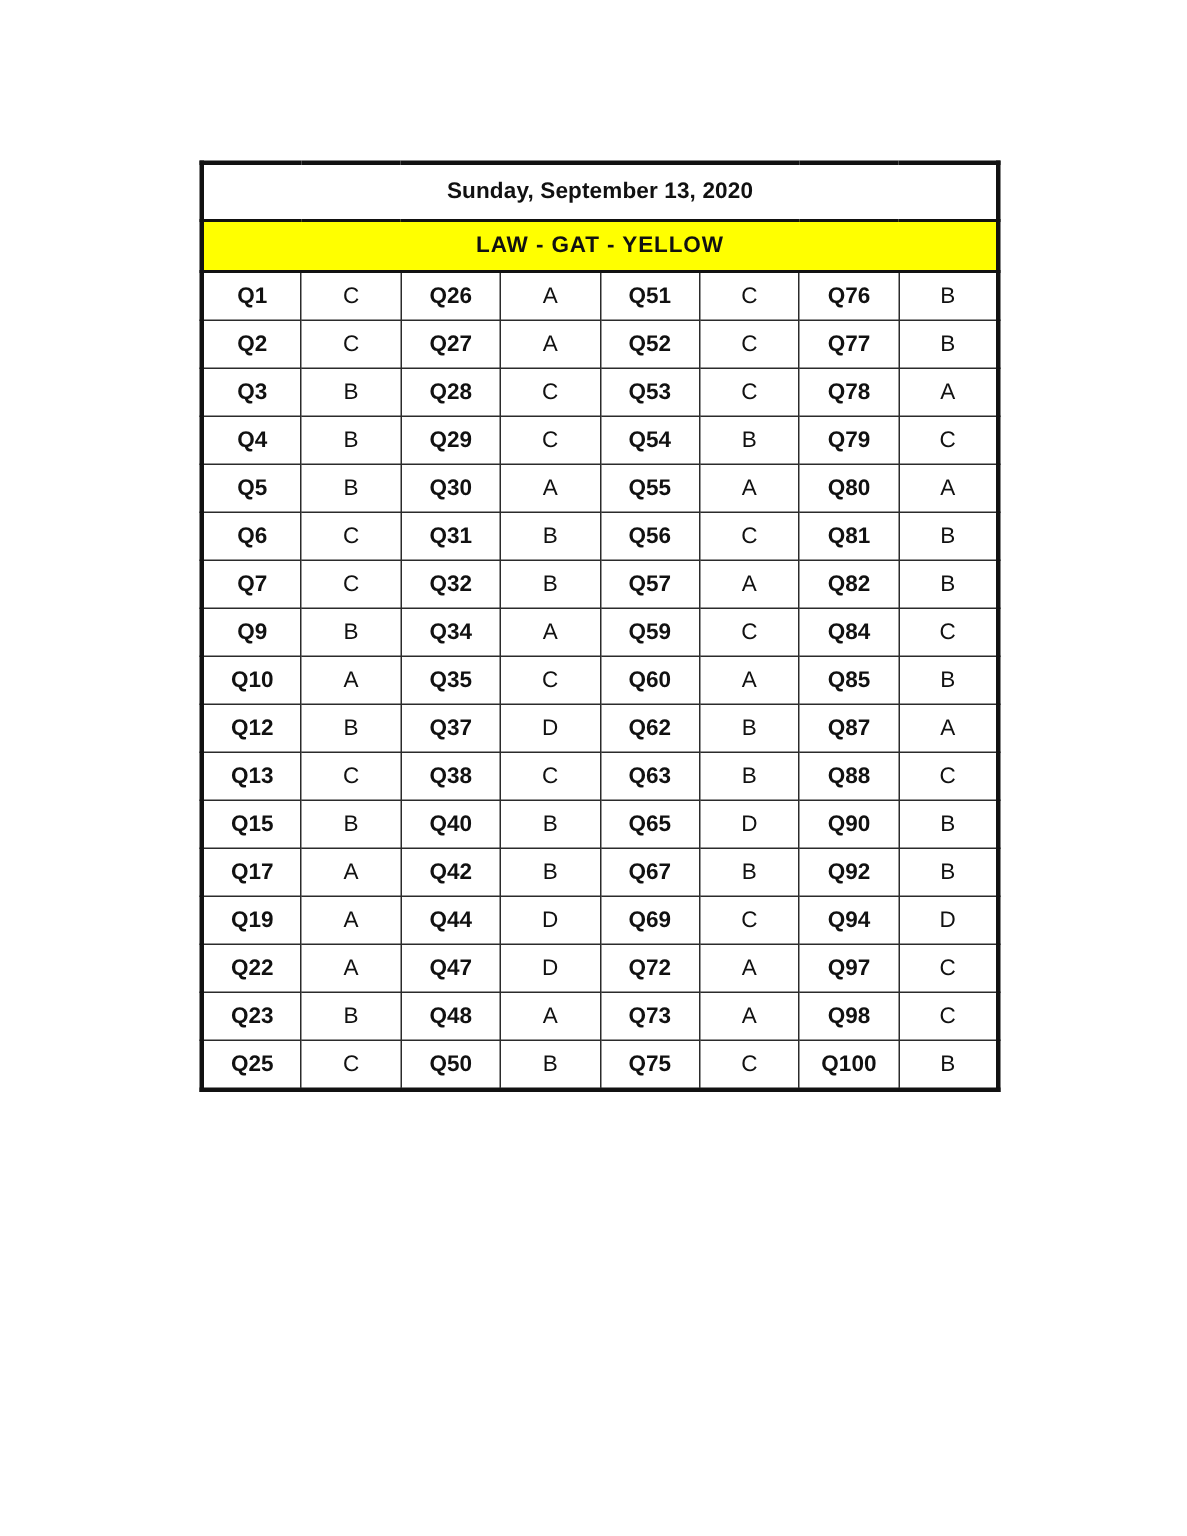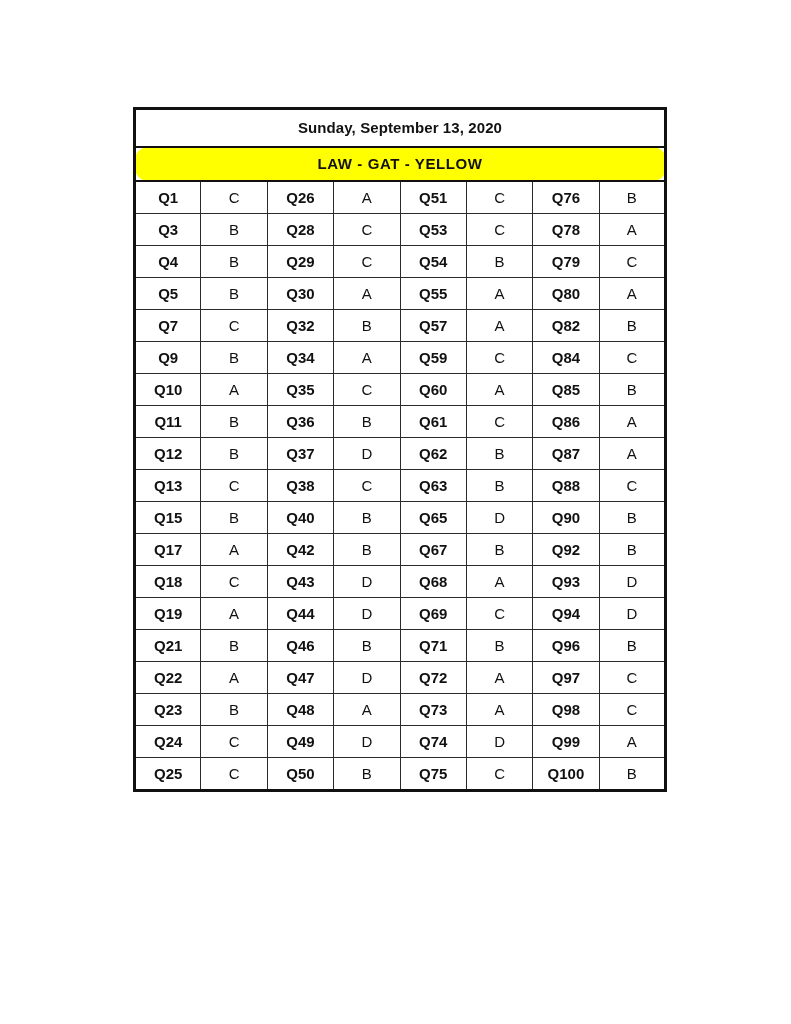--- a/index.html
+++ b/index.html
@@ -50,21 +50,20 @@
     border-bottom: 2px solid #111111 !important;
   }
   .subject-cell {
     font-size: 17px;
     font-weight: bold;
     letter-spacing: 0.6px;
     height: 32px !important;
     line-height: 32px !important;
     border-bottom: 2px solid #111111 !important;
     border-top: 2px solid #111111 !important;
-    border-radius: 13px;
   }
   .q-cell {
     font-weight: bold;
     font-size: 15px;
     width: 72px;
   }
   .a-cell {
     font-weight: normal;
     font-size: 15px;
     width: 61px;
@@ -86,20 +85,30 @@
           <td class="q-cell">Q1</td>
           <td class="a-cell">C</td>
           <td class="q-cell">Q26</td>
           <td class="a-cell">A</td>
           <td class="q-cell">Q51</td>
           <td class="a-cell">C</td>
           <td class="q-cell">Q76</td>
           <td class="a-cell">B</td>
         </tr>
         <tr>
+          <td class="q-cell">Q2</td>
+          <td class="a-cell">C</td>
+          <td class="q-cell">Q27</td>
+          <td class="a-cell">A</td>
+          <td class="q-cell">Q52</td>
+          <td class="a-cell">C</td>
+          <td class="q-cell">Q77</td>
+          <td class="a-cell">B</td>
+        </tr>
+        <tr>
           <td class="q-cell">Q3</td>
           <td class="a-cell">B</td>
           <td class="q-cell">Q28</td>
           <td class="a-cell">C</td>
           <td class="q-cell">Q53</td>
           <td class="a-cell">C</td>
           <td class="q-cell">Q78</td>
           <td class="a-cell">A</td>
         </tr>
         <tr>
@@ -116,20 +125,30 @@
           <td class="q-cell">Q5</td>
           <td class="a-cell">B</td>
           <td class="q-cell">Q30</td>
           <td class="a-cell">A</td>
           <td class="q-cell">Q55</td>
           <td class="a-cell">A</td>
           <td class="q-cell">Q80</td>
           <td class="a-cell">A</td>
         </tr>
         <tr>
+          <td class="q-cell">Q6</td>
+          <td class="a-cell">C</td>
+          <td class="q-cell">Q31</td>
+          <td class="a-cell">B</td>
+          <td class="q-cell">Q56</td>
+          <td class="a-cell">C</td>
+          <td class="q-cell">Q81</td>
+          <td class="a-cell">B</td>
+        </tr>
+        <tr>
           <td class="q-cell">Q7</td>
           <td class="a-cell">C</td>
           <td class="q-cell">Q32</td>
           <td class="a-cell">B</td>
           <td class="q-cell">Q57</td>
           <td class="a-cell">A</td>
           <td class="q-cell">Q82</td>
           <td class="a-cell">B</td>
         </tr>
         <tr>
@@ -146,30 +165,20 @@
           <td class="q-cell">Q10</td>
           <td class="a-cell">A</td>
           <td class="q-cell">Q35</td>
           <td class="a-cell">C</td>
           <td class="q-cell">Q60</td>
           <td class="a-cell">A</td>
           <td class="q-cell">Q85</td>
           <td class="a-cell">B</td>
         </tr>
         <tr>
-          <td class="q-cell">Q11</td>
-          <td class="a-cell">B</td>
-          <td class="q-cell">Q36</td>
-          <td class="a-cell">B</td>
-          <td class="q-cell">Q61</td>
-          <td class="a-cell">C</td>
-          <td class="q-cell">Q86</td>
-          <td class="a-cell">A</td>
-        </tr>
-        <tr>
           <td class="q-cell">Q12</td>
           <td class="a-cell">B</td>
           <td class="q-cell">Q37</td>
           <td class="a-cell">D</td>
           <td class="q-cell">Q62</td>
           <td class="a-cell">B</td>
           <td class="q-cell">Q87</td>
           <td class="a-cell">A</td>
         </tr>
         <tr>
@@ -196,78 +205,48 @@
           <td class="q-cell">Q17</td>
           <td class="a-cell">A</td>
           <td class="q-cell">Q42</td>
           <td class="a-cell">B</td>
           <td class="q-cell">Q67</td>
           <td class="a-cell">B</td>
           <td class="q-cell">Q92</td>
           <td class="a-cell">B</td>
         </tr>
         <tr>
-          <td class="q-cell">Q18</td>
-          <td class="a-cell">C</td>
-          <td class="q-cell">Q43</td>
-          <td class="a-cell">D</td>
-          <td class="q-cell">Q68</td>
-          <td class="a-cell">A</td>
-          <td class="q-cell">Q93</td>
-          <td class="a-cell">D</td>
-        </tr>
-        <tr>
           <td class="q-cell">Q19</td>
           <td class="a-cell">A</td>
           <td class="q-cell">Q44</td>
           <td class="a-cell">D</td>
           <td class="q-cell">Q69</td>
           <td class="a-cell">C</td>
           <td class="q-cell">Q94</td>
           <td class="a-cell">D</td>
         </tr>
         <tr>
-          <td class="q-cell">Q21</td>
-          <td class="a-cell">B</td>
-          <td class="q-cell">Q46</td>
-          <td class="a-cell">B</td>
-          <td class="q-cell">Q71</td>
-          <td class="a-cell">B</td>
-          <td class="q-cell">Q96</td>
-          <td class="a-cell">B</td>
-        </tr>
-        <tr>
           <td class="q-cell">Q22</td>
           <td class="a-cell">A</td>
           <td class="q-cell">Q47</td>
           <td class="a-cell">D</td>
           <td class="q-cell">Q72</td>
           <td class="a-cell">A</td>
           <td class="q-cell">Q97</td>
           <td class="a-cell">C</td>
         </tr>
         <tr>
           <td class="q-cell">Q23</td>
           <td class="a-cell">B</td>
           <td class="q-cell">Q48</td>
           <td class="a-cell">A</td>
           <td class="q-cell">Q73</td>
           <td class="a-cell">A</td>
           <td class="q-cell">Q98</td>
           <td class="a-cell">C</td>
-        </tr>
-        <tr>
-          <td class="q-cell">Q24</td>
-          <td class="a-cell">C</td>
-          <td class="q-cell">Q49</td>
-          <td class="a-cell">D</td>
-          <td class="q-cell">Q74</td>
-          <td class="a-cell">D</td>
-          <td class="q-cell">Q99</td>
-          <td class="a-cell">A</td>
         </tr>
         <tr>
           <td class="q-cell">Q25</td>
           <td class="a-cell">C</td>
           <td class="q-cell">Q50</td>
           <td class="a-cell">B</td>
           <td class="q-cell">Q75</td>
           <td class="a-cell">C</td>
           <td class="q-cell">Q100</td>
           <td class="a-cell">B</td>

